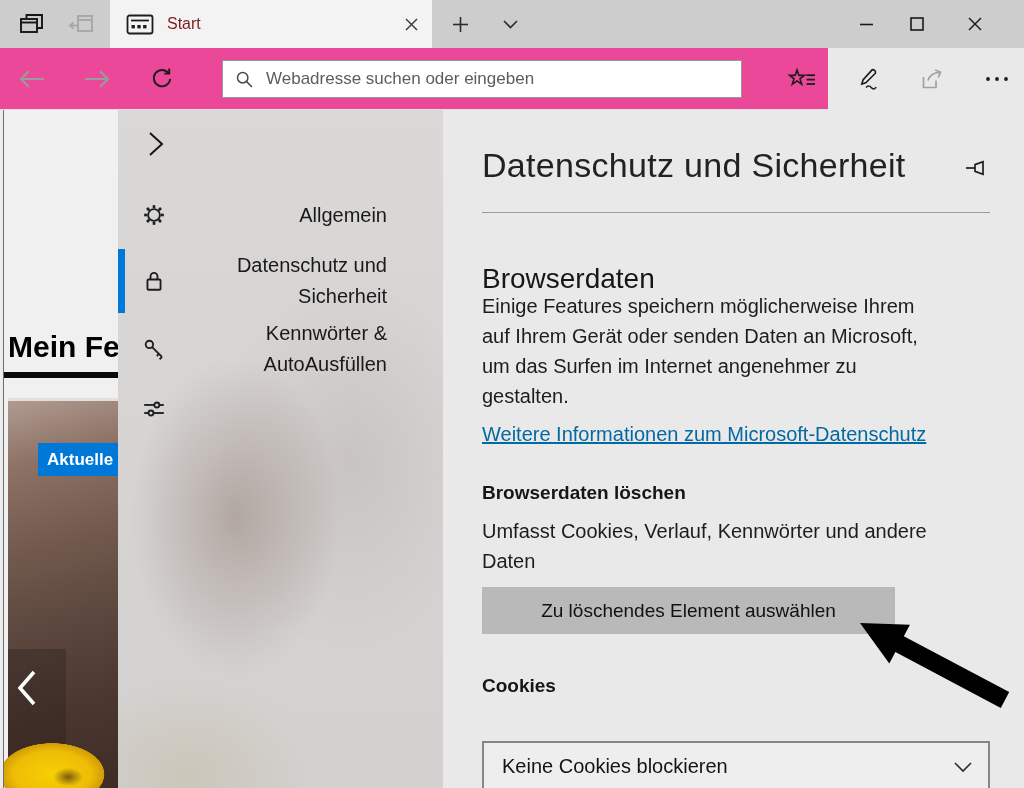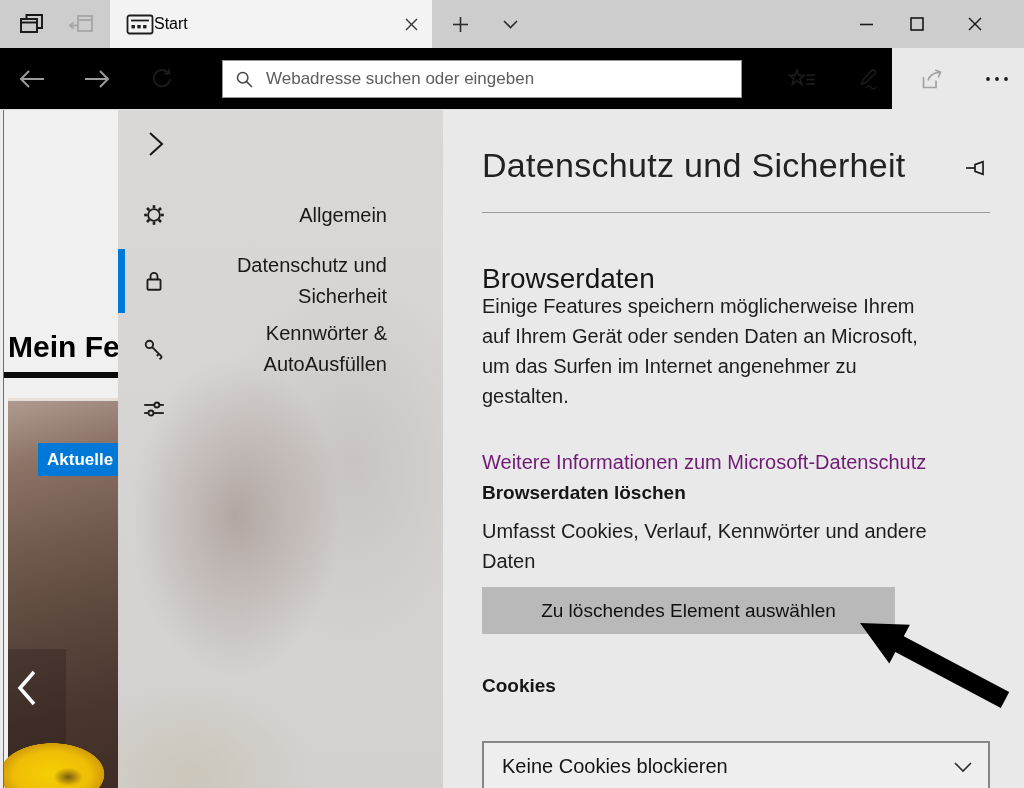--- a/index.html
+++ b/index.html
@@ -7,29 +7,29 @@
     font-family:"Liberation Sans",sans-serif;background:#e9e9e9;}
   svg{display:block;}
 
   
   .tabbar{position:absolute;left:0;top:0;width:1024px;height:48px;background:#cdcdcd;}
   .tb-btn{position:absolute;top:0;height:48px;display:flex;align-items:center;justify-content:center;cursor:default;}
   .btn-preview{left:8px;width:46px;}
   .btn-setaside{left:58px;width:46px;}
   .tab{position:absolute;left:110px;top:0;width:322px;height:48px;background:#f3f3f3;display:flex;align-items:center;}
   .tab .favicon{margin-left:16px;}
-  .tab-title{font-size:16px;color:#000000;}
+  .tab-title{margin-left:13px;font-size:16px;color:#7f1d1d;}
   .tab-close{position:absolute;left:390px;top:0;width:42px;height:48px;display:flex;align-items:center;justify-content:center;}
   .btn-newtab{left:438px;width:44px;}
   .btn-tablist{left:488px;width:44px;}
   .win-ctrl{position:absolute;top:0;height:48px;width:48px;display:flex;align-items:center;justify-content:center;}
   .wc-min{left:842px;} .wc-max{left:893px;} .wc-close{left:951px;}
 
   
-  .navbar{position:absolute;left:0;top:48px;width:892px;height:62px;background:#000000;border-bottom:1px solid #e2e2e2;box-sizing:border-box;}
+  .navbar{position:absolute;left:0;top:48px;width:828px;height:62px;background:#ec4899;border-bottom:1px solid #e2e2e2;box-sizing:border-box;}
   .nav-btn{position:absolute;top:11px;width:40px;height:40px;display:flex;align-items:center;justify-content:center;}
   .nb-back{left:12px;} .nb-fwd{left:77px;} .nb-refresh{left:142px;}
   .addressbar{position:absolute;left:222px;top:12px;width:520px;height:38px;background:#fff;border:1px solid #979797;box-sizing:border-box;display:flex;align-items:center;}
   .addressbar .mag{margin-left:12px;}
   .addressbar input{flex:1;margin:0 8px 0 10px;border:none;outline:none;background:transparent;font-family:"Liberation Sans",sans-serif;font-size:17px;color:#444;}
   .addressbar input::placeholder{color:#5d5d5d;opacity:1;}
   .nb-hub{left:782px;} .nb-pen{left:847px;} .nb-share{left:912px;} .nb-more{left:977px;}
 
   
   .content{position:absolute;left:0;top:110px;width:1024px;height:678px;}
@@ -65,21 +65,21 @@
   .it-adv{top:276px;height:46px;}
   .accent{position:absolute;left:0;top:1px;bottom:1px;width:7px;background:#0078d7;}
 
   
   .panel{position:absolute;left:443px;top:0;width:581px;height:678px;background:#e9e9e9;}
   .p-title{position:absolute;left:39px;top:36px;font-size:34px;font-weight:300;color:#222;white-space:nowrap;letter-spacing:.3px;}
   .pin{position:absolute;left:521px;top:47px;}
   .divider{position:absolute;left:39px;top:102px;width:508px;height:1px;background:#9c9c9c;}
   .sec-h{position:absolute;left:39px;top:153px;font-size:28px;font-weight:400;color:#161616;}
   .desc{position:absolute;left:39px;top:181px;font-size:20px;line-height:30px;color:#1d1d1d;}
-  .link{position:absolute;left:39px;top:313px;font-size:20px;color:#701a75;white-space:nowrap;cursor:pointer;margin-top:28px;}
+  .link{position:absolute;left:39px;top:313px;font-size:20px;color:#0369a1;text-decoration:underline;white-space:nowrap;cursor:pointer;}
   .h3a{position:absolute;left:39px;top:372px;font-size:19px;font-weight:700;color:#161616;}
   .desc2{position:absolute;left:39px;top:406px;font-size:20px;line-height:30px;color:#1d1d1d;}
   .clear-btn{position:absolute;left:39px;top:477px;width:413px;height:47px;background:#b9b9b9;border:none;
     font-family:"Liberation Sans",sans-serif;font-size:19px;color:#111;text-align:center;}
   .h3b{position:absolute;left:39px;top:565px;font-size:19px;font-weight:700;color:#161616;}
   .select{position:absolute;left:39px;top:603px;width:508px;height:50px;background:#eee;border:2px solid #868686;box-sizing:border-box;
     display:flex;align-items:center;margin-top:28px;}
   .select .val{margin-left:18px;font-size:20px;color:#141414;}
   .select .chev{position:absolute;right:16px;top:19px;}
   .anno{position:absolute;left:402px;top:494px;width:175px;height:112px;pointer-events:none;z-index:8;}

